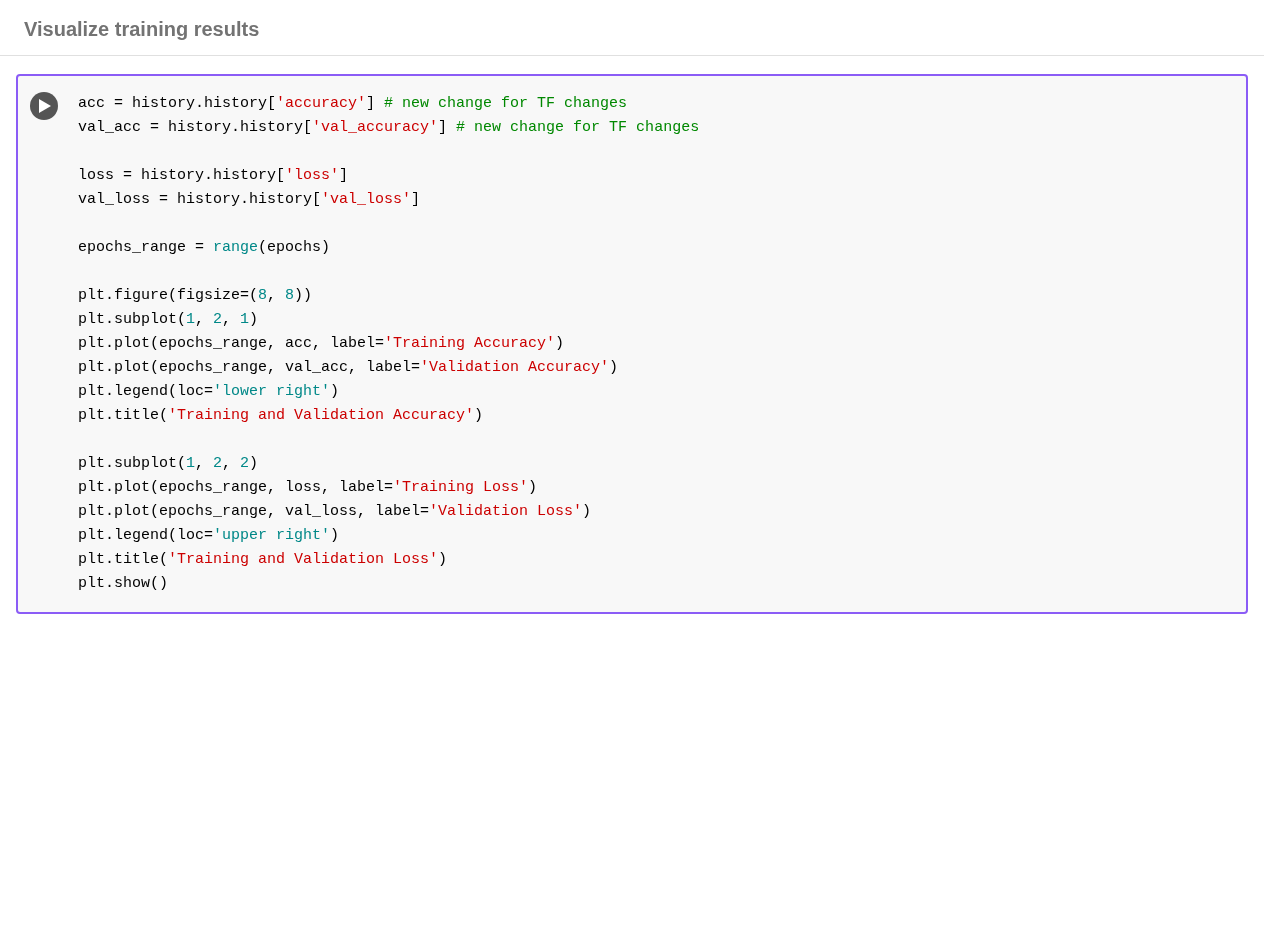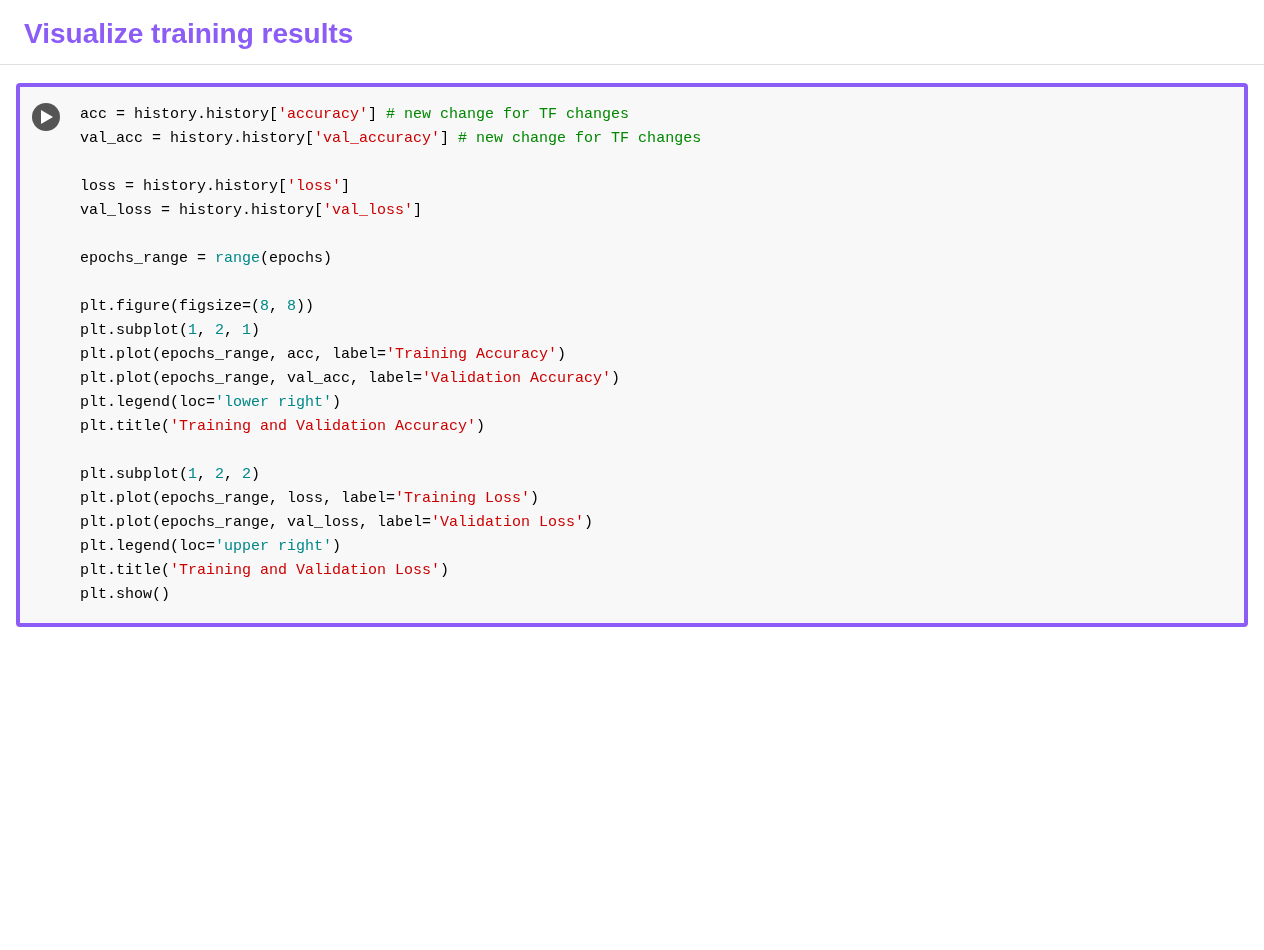--- a/index.html
+++ b/index.html
@@ -9,31 +9,31 @@
     }
 
     body {
       background: #ffffff;
       font-family: -apple-system, BlinkMacSystemFont, 'Segoe UI', sans-serif;
       width: 1264px;
       min-height: 950px;
     }
 
     .page-title {
-      font-size: 28px;
+      font-size: 20px;
       font-weight: 700;
-      color: #8b5cf6;
+      color: #737373;
       padding: 18px 24px 14px 24px;
       border-bottom: 1px solid #e0e0e0;
     }
 
     .cell-container {
       margin: 18px 16px;
       background: #f8f8f8;
-      border: 4px solid #8b5cf6;
+      border: 2px solid #8b5cf6;
       border-radius: 4px;
       display: flex;
       flex-direction: row;
       align-items: flex-start;
     }
 
     .run-button-area {
       padding: 16px 12px 0 12px;
       flex-shrink: 0;
     }

